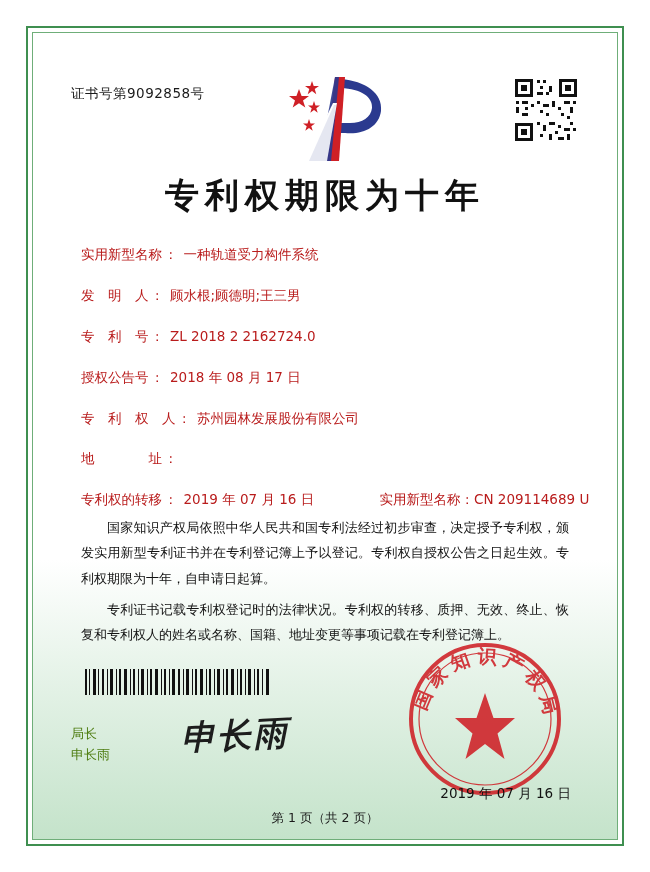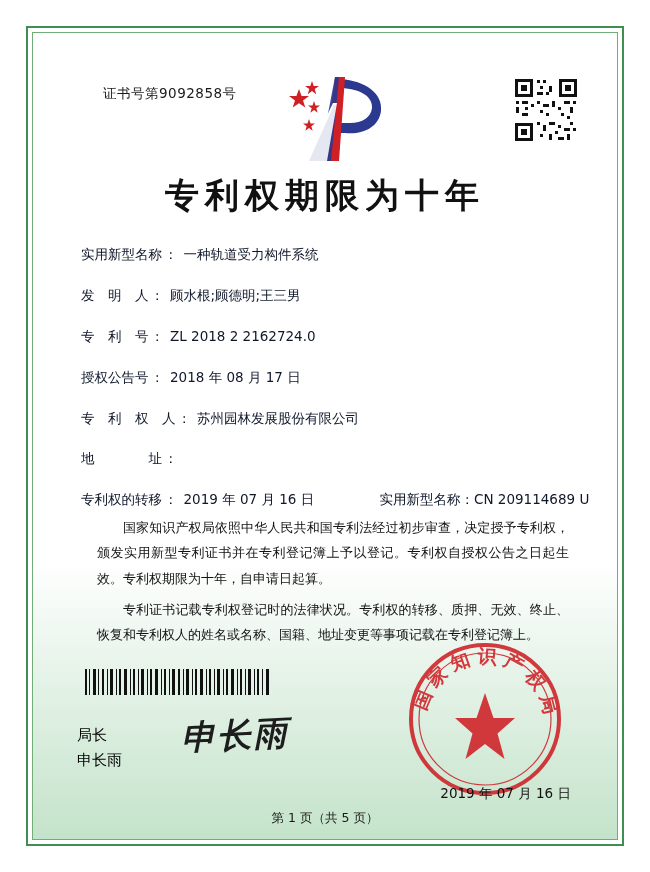--- a/index.html
+++ b/index.html
@@ -60,21 +60,20 @@
 
   
   .cert-no {
     position: absolute;
     left: 38px;
     top: 52px;
     font-size: 13.5px;
     color: #1a1a1a;
     letter-spacing: 0.5px;
     white-space: nowrap;
-    margin-left: 32px;
   }
 
   
   .emblem {
     position: absolute;
     left: 246px;
     top: 42px;
     width: 110px;
     height: 90px;
   }
@@ -107,21 +106,21 @@
     position: absolute;
     left: 48px;
     right: 48px;
     top: 212px;
   }
   .field-row {
     display: flex;
     align-items: flex-end;
     margin-bottom: 22px;
     font-size: 13.5px;
-    color: #0f172a;
+    color: #b91c1c;
     line-height: 1.4;
   }
   .field-label {
     white-space: pre;
     flex: 0 0 auto;
   }
   .field-sep {
     flex: 0 0 auto;
     padding: 0 6px 0 2px;
   }
@@ -149,40 +148,40 @@
     position: absolute;
     left: 48px;
     right: 48px;
     top: 482px;
     font-size: 13px;
     color: #121212;
     line-height: 1.95;
     text-align: justify;
   }
   .paragraphs p {
-    margin: 0 0 6px 16px;
+    margin: 0 0 6px 0;
     text-indent: 2em;
   }
 
   
   .barcode {
     position: absolute;
     left: 52px;
     top: 636px;
     width: 186px;
     height: 26px;
   }
 
   
   .sign-block {
     position: absolute;
-    left: 44px;
+    left: 38px;
     top: 690px;
-    font-size: 15px;
-    color: #000000;
+    font-size: 13px;
+    color: #4d7c0f;
     line-height: 1.65;
   }
   .handwriting {
     position: absolute;
     left: 148px;
     top: 680px;
     font-family: "DejaVu Serif", "Liberation Serif", serif;
     font-size: 34px;
     font-style: italic;
     font-weight: bold;
@@ -421,16 +420,16 @@
           <path id="sealArc" d="M 18 82 A 60 60 0 0 1 138 82" fill="none"></path>
           <text font-family="DejaVu Serif, Liberation Serif, serif" font-size="19" font-weight="bold" fill="#cf2026" letter-spacing="6">
             <textPath href="#sealArc" startOffset="6%">国家知识产权局</textPath>
           </text>
         </g>
       </svg>
     </div>
 
     <div class="seal-date">2019 年 07 月 16 日</div>
 
-    <div class="page-footer">第 1 页（共 5 页）</div>
+    <div class="page-footer">第 1 页（共 2 页）</div>
 
   </div>
 </div>
 
 </body></html>

